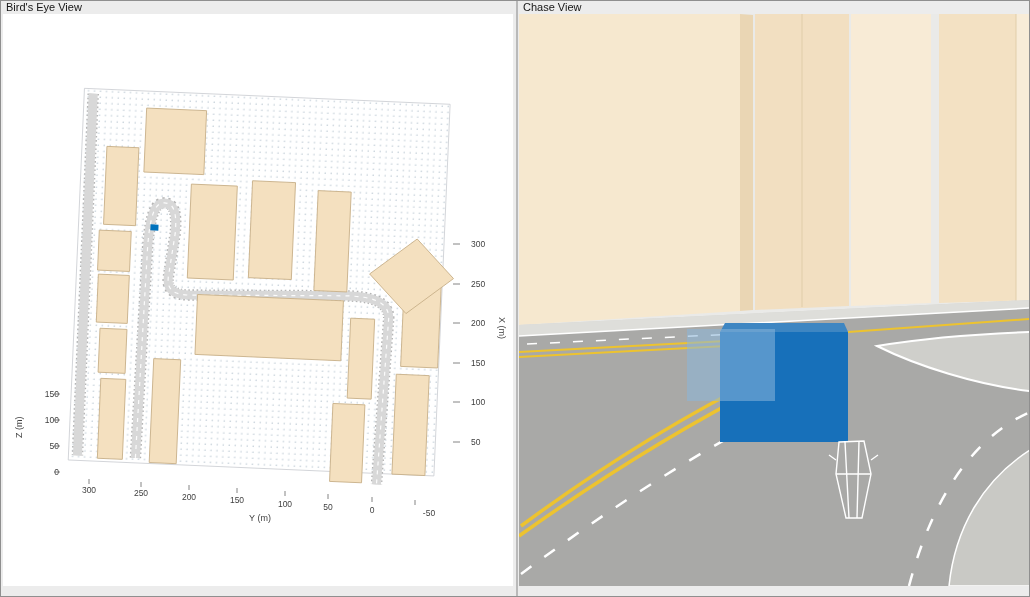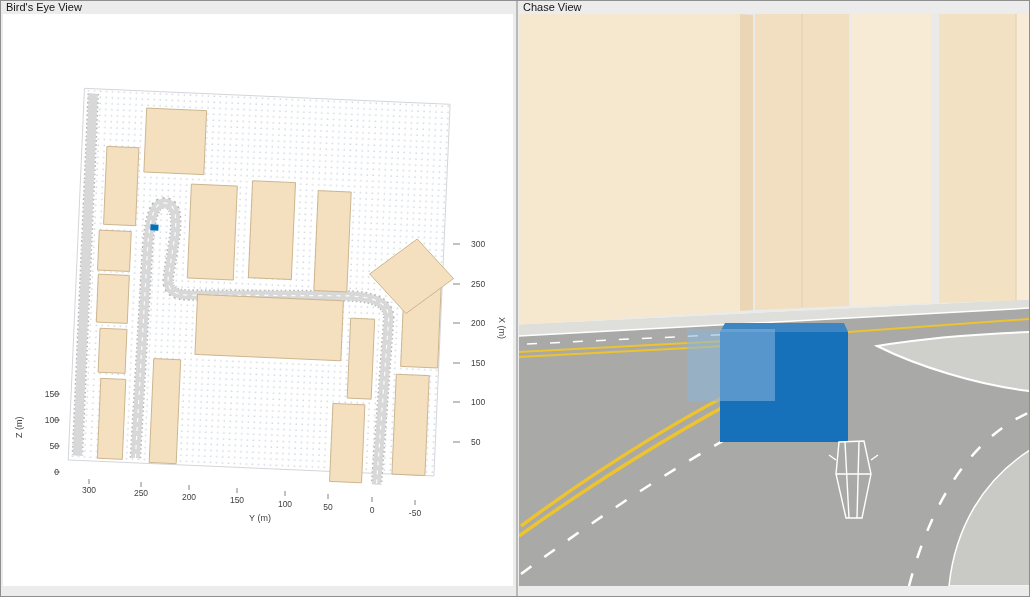--- a/index.html
+++ b/index.html
@@ -120,21 +120,21 @@
       </g>
     </svg>
 
     <span class="tick xt" style="left:88px;top:484px">300</span>
     <span class="tick xt" style="left:140px;top:487px">250</span>
     <span class="tick xt" style="left:188px;top:491px">200</span>
     <span class="tick xt" style="left:236px;top:494px">150</span>
     <span class="tick xt" style="left:284px;top:498px">100</span>
     <span class="tick xt" style="left:327px;top:501px">50</span>
     <span class="tick xt" style="left:371px;top:504px">0</span>
-    <span class="tick xt" style="left:414px;top:507px">-50</span>
+    <span class="tick xt" style="left:428px;top:507px">-50</span>
 
     <span class="tick" style="left:470px;top:238px">300</span>
     <span class="tick" style="left:470px;top:278px">250</span>
     <span class="tick" style="left:470px;top:317px">200</span>
     <span class="tick" style="left:470px;top:357px">150</span>
     <span class="tick" style="left:470px;top:396px">100</span>
     <span class="tick" style="left:470px;top:436px">50</span>
 
     <span class="tick zt" style="left:28px;width:30px;top:388px">150</span>
     <span class="tick zt" style="left:28px;width:30px;top:414px">100</span>

